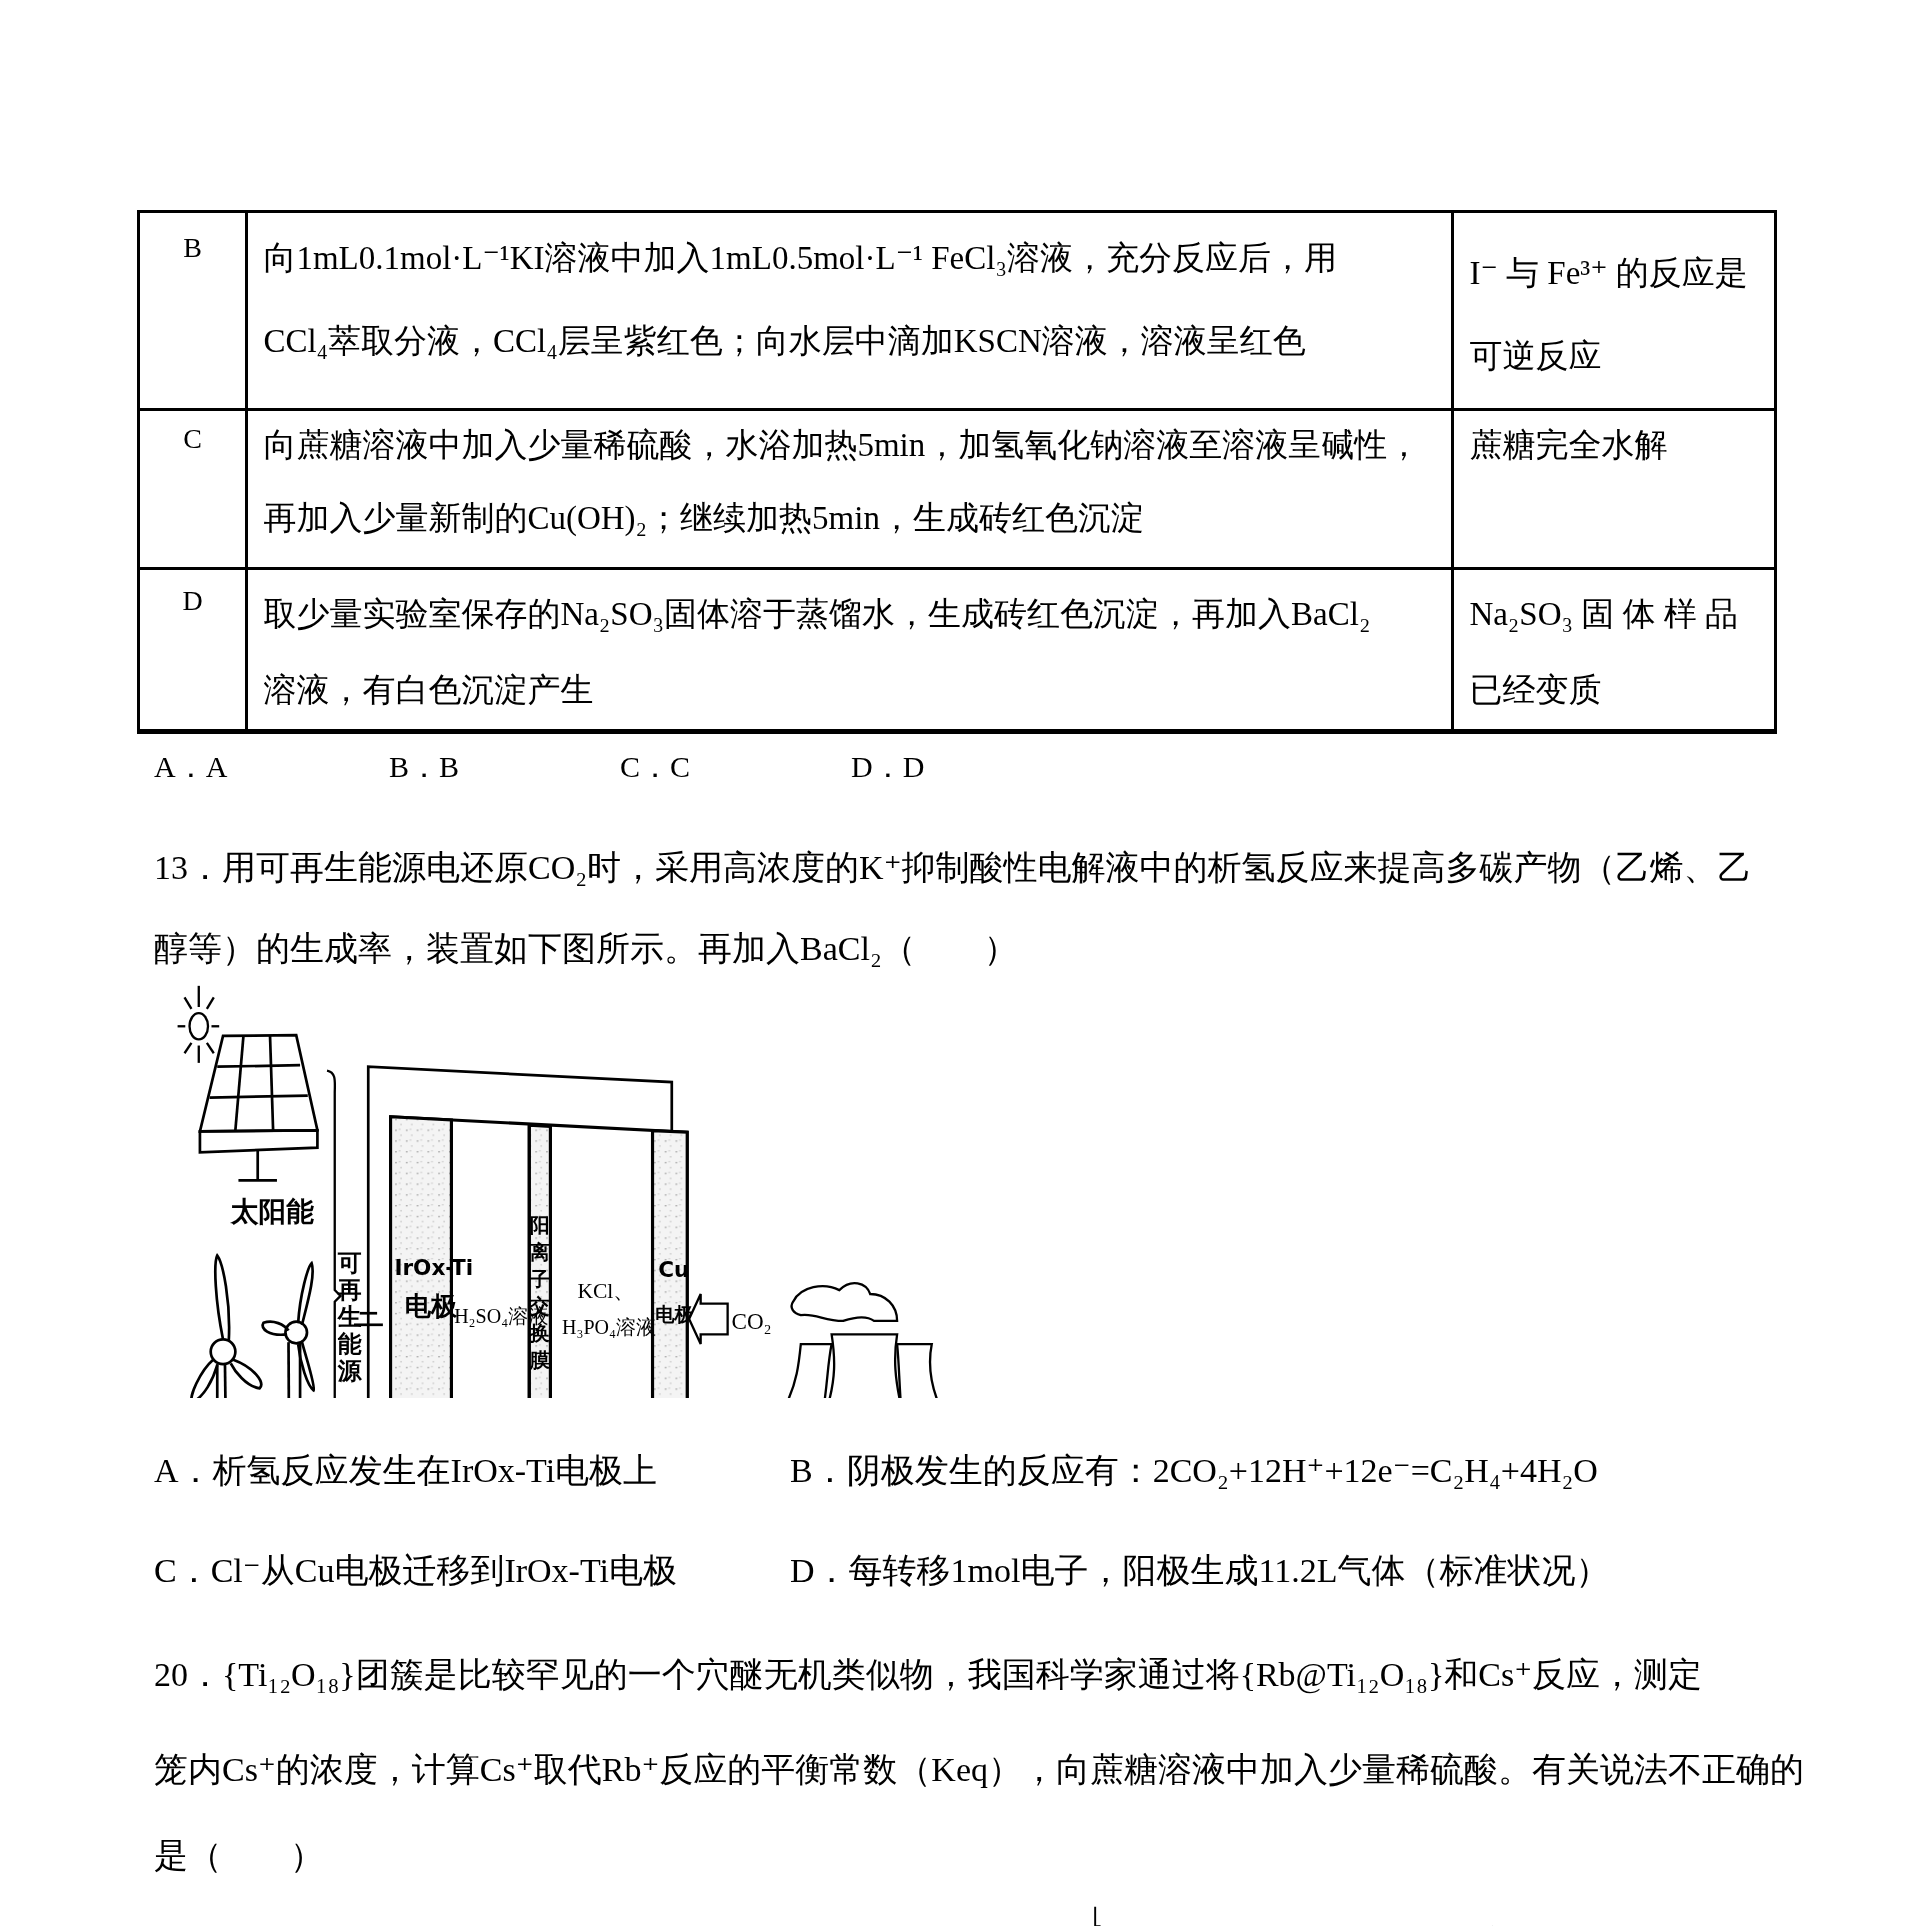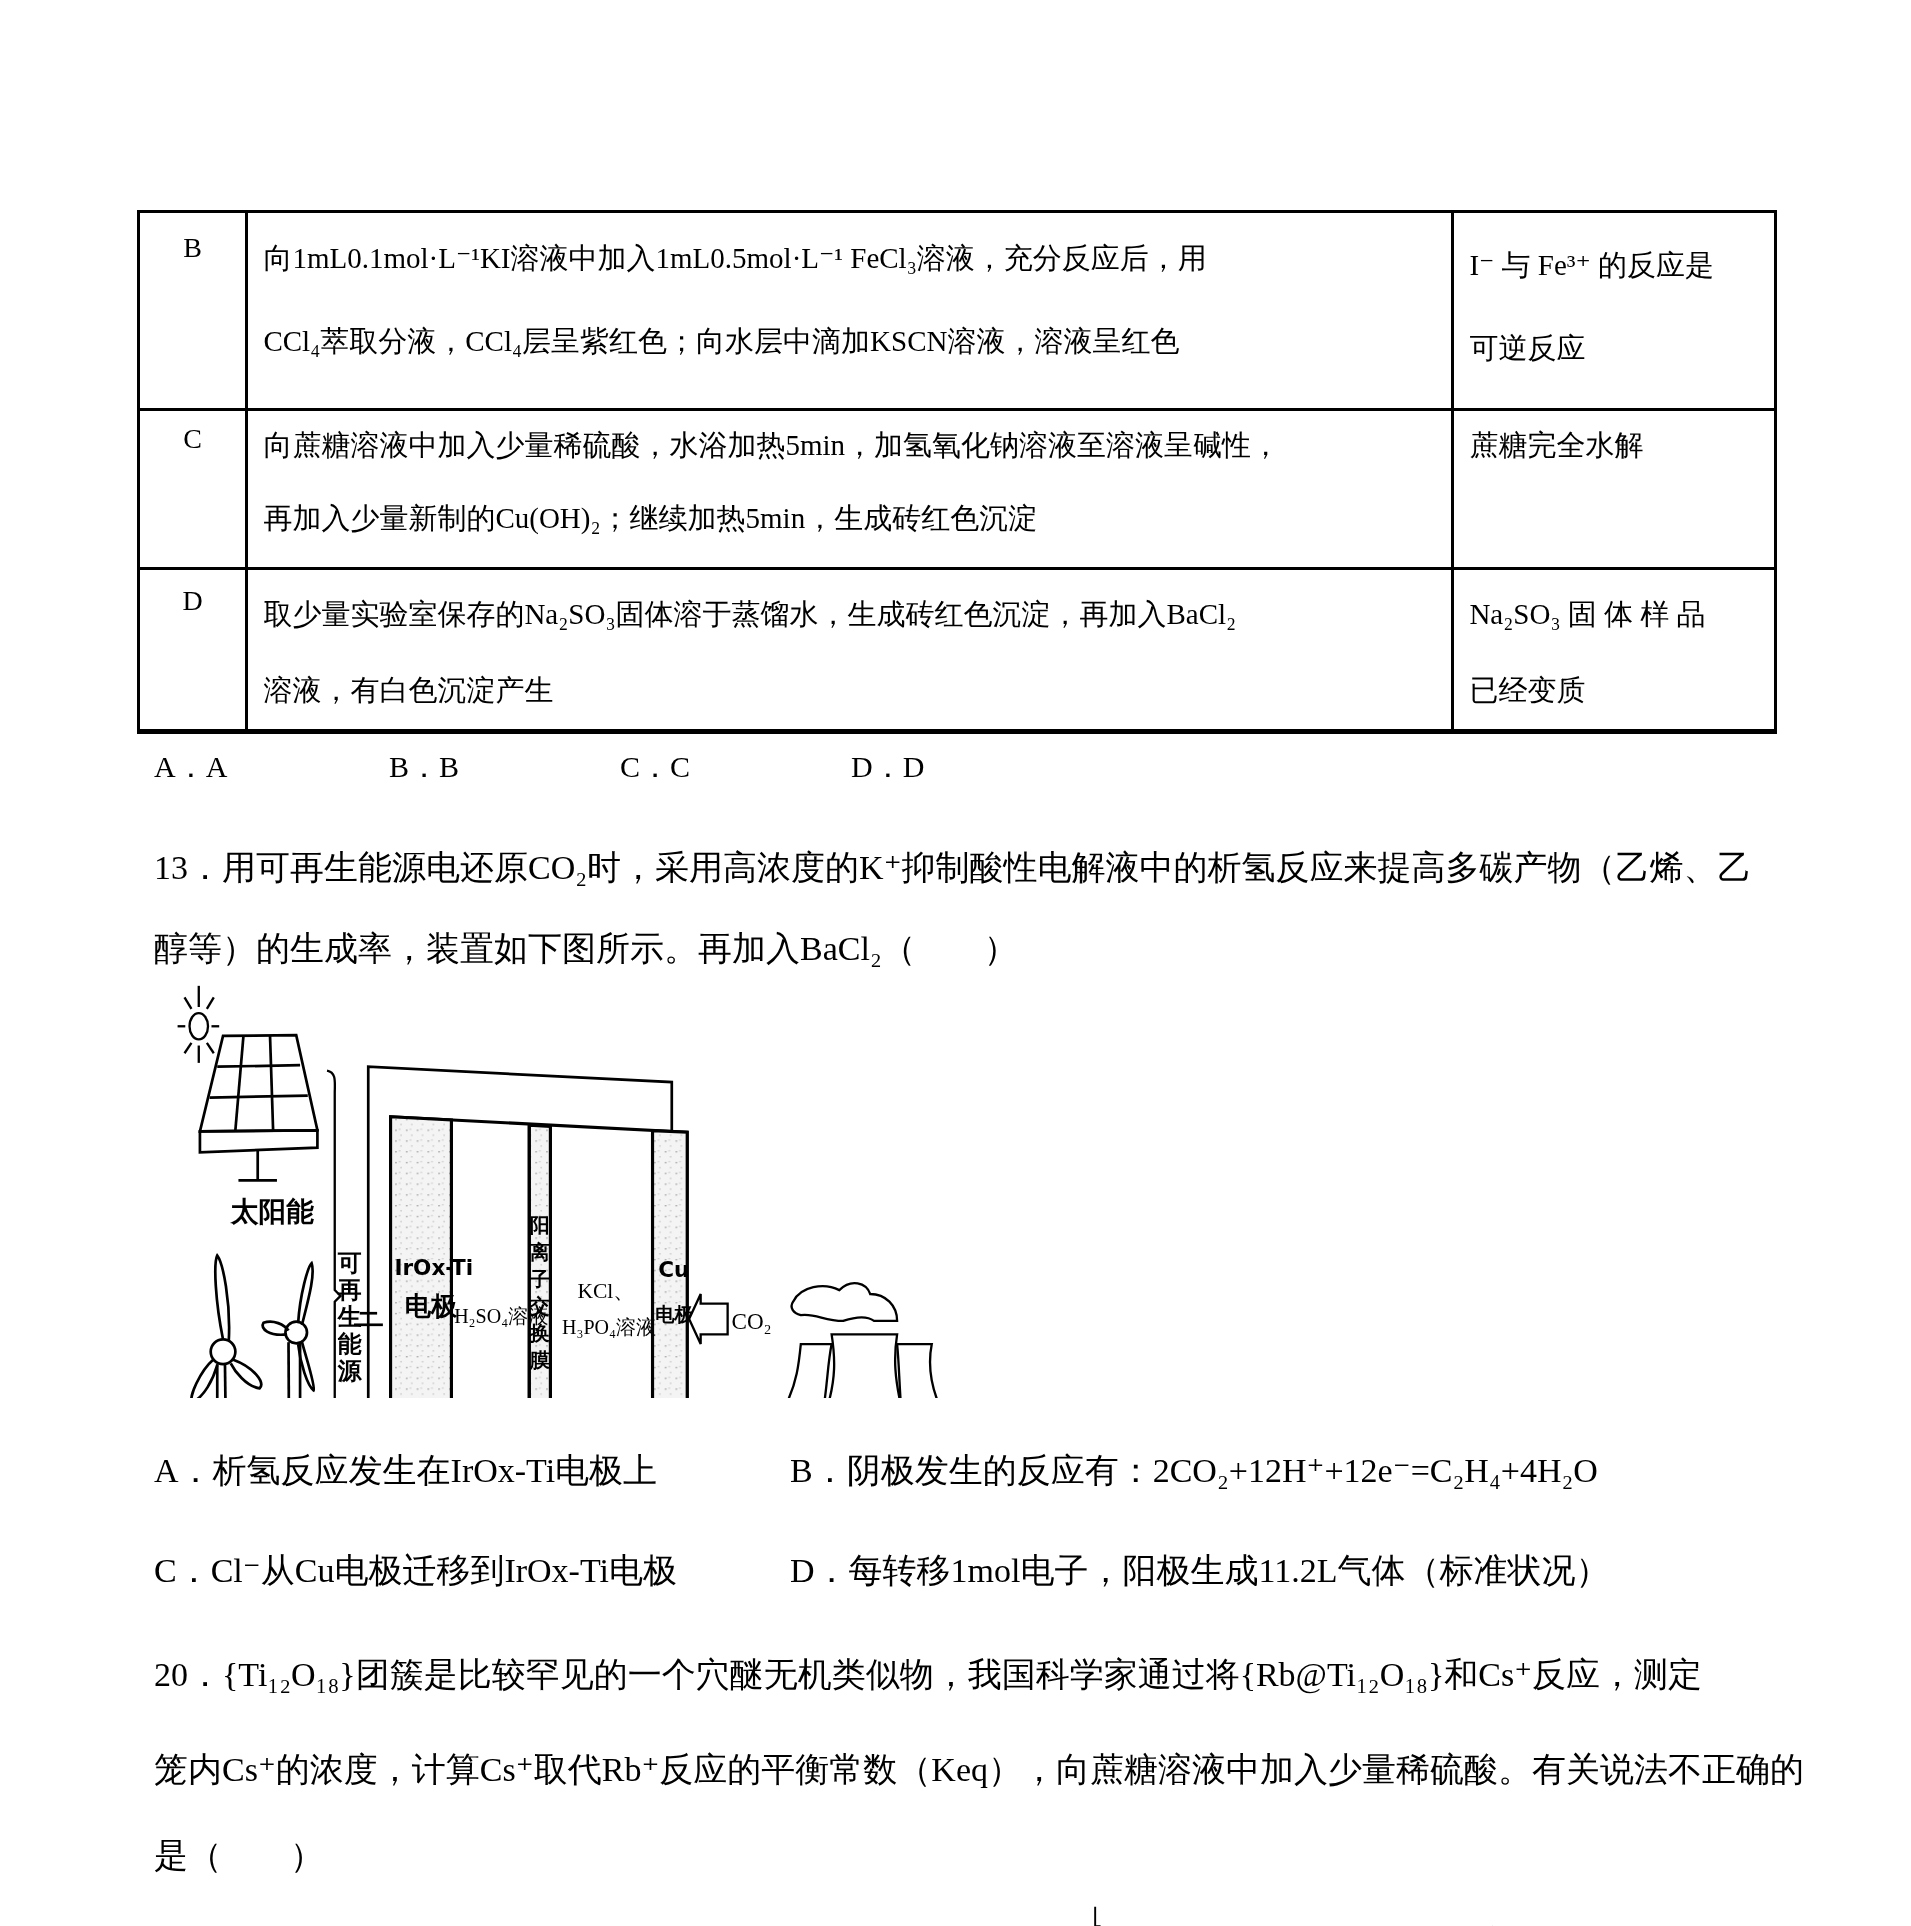--- a/index.html
+++ b/index.html
@@ -1,21 +1,21 @@
 <!DOCTYPE html>
 <html style="font-size:6.2px"><head>
 <meta charset="utf-8">
 <style>
   html, body { margin:0; padding:0; background:#ffffff; }
   body { width:1911px; height:2703px; position:relative; overflow:hidden;
          font-family:"Liberation Serif","DejaVu Serif",serif; color:#000; }
   .abs { position:absolute; }
   table.exp { position:absolute; left:137px; top:210px; width:1637px;
               border-collapse:collapse; table-layout:fixed; }
-  table.exp td { border:3.5px solid #000; vertical-align:top; font-size:29px; line-height:83px; padding:0 15.4px; }
+  table.exp td { border:3.5px solid #000; vertical-align:top; font-size:33px; line-height:83px; padding:0 15.4px; }
   table.exp td.lbl { text-align:center; width:77px; line-height:1; padding-top:21px; font-size:28px; }
   table.exp td.concl { width:285px; }
   table.exp tr.bot td { border-bottom-width:5.4px; }
   .options span { position:absolute; font-size:30px; }
   .q { font-size:34px; line-height:1; white-space:nowrap;margin-top:27px; }
   .stipple { fill:url(#dots); }
 </style>
 </head>
 <body>
 
@@ -26,21 +26,21 @@
       <col style="width:323px">
     </colgroup>
   <tbody>
       <tr style="height:198px">
     <td class="lbl">B</td>
     <td>
       <div style="white-space:nowrap;padding-top:3.9px">向1mL0.1mol·L⁻¹KI溶液中加入1mL0.5mol·L⁻¹ FeCl₃溶液，充分反应后，用</div>
       <div style="white-space:nowrap">CCl₄萃取分液，CCl₄层呈紫红色；向水层中滴加KSCN溶液，溶液呈红色</div>
     </td>
     <td class="concl">
-      <div style="white-space:nowrap;padding-top:11px">I⁻ 与 Fe³⁺ 的反应是</div>
+      <div style="white-space:nowrap;padding-top:19px">I⁻ 与 Fe³⁺ 的反应是</div>
       <div style="white-space:nowrap">可逆反应</div>
     </td>
   </tr>
   <tr style="height:159px">
     <td class="lbl" style="padding-top:13.5px">C</td>
     <td>
       <div style="white-space:nowrap;line-height:69px">向蔗糖溶液中加入少量稀硫酸，水浴加热5min，加氢氧化钠溶液至溶液呈碱性，</div>
       <div style="white-space:nowrap;line-height:77px">再加入少量新制的Cu(OH)₂；继续加热5min，生成砖红色沉淀</div>
     </td>
     <td class="concl">

